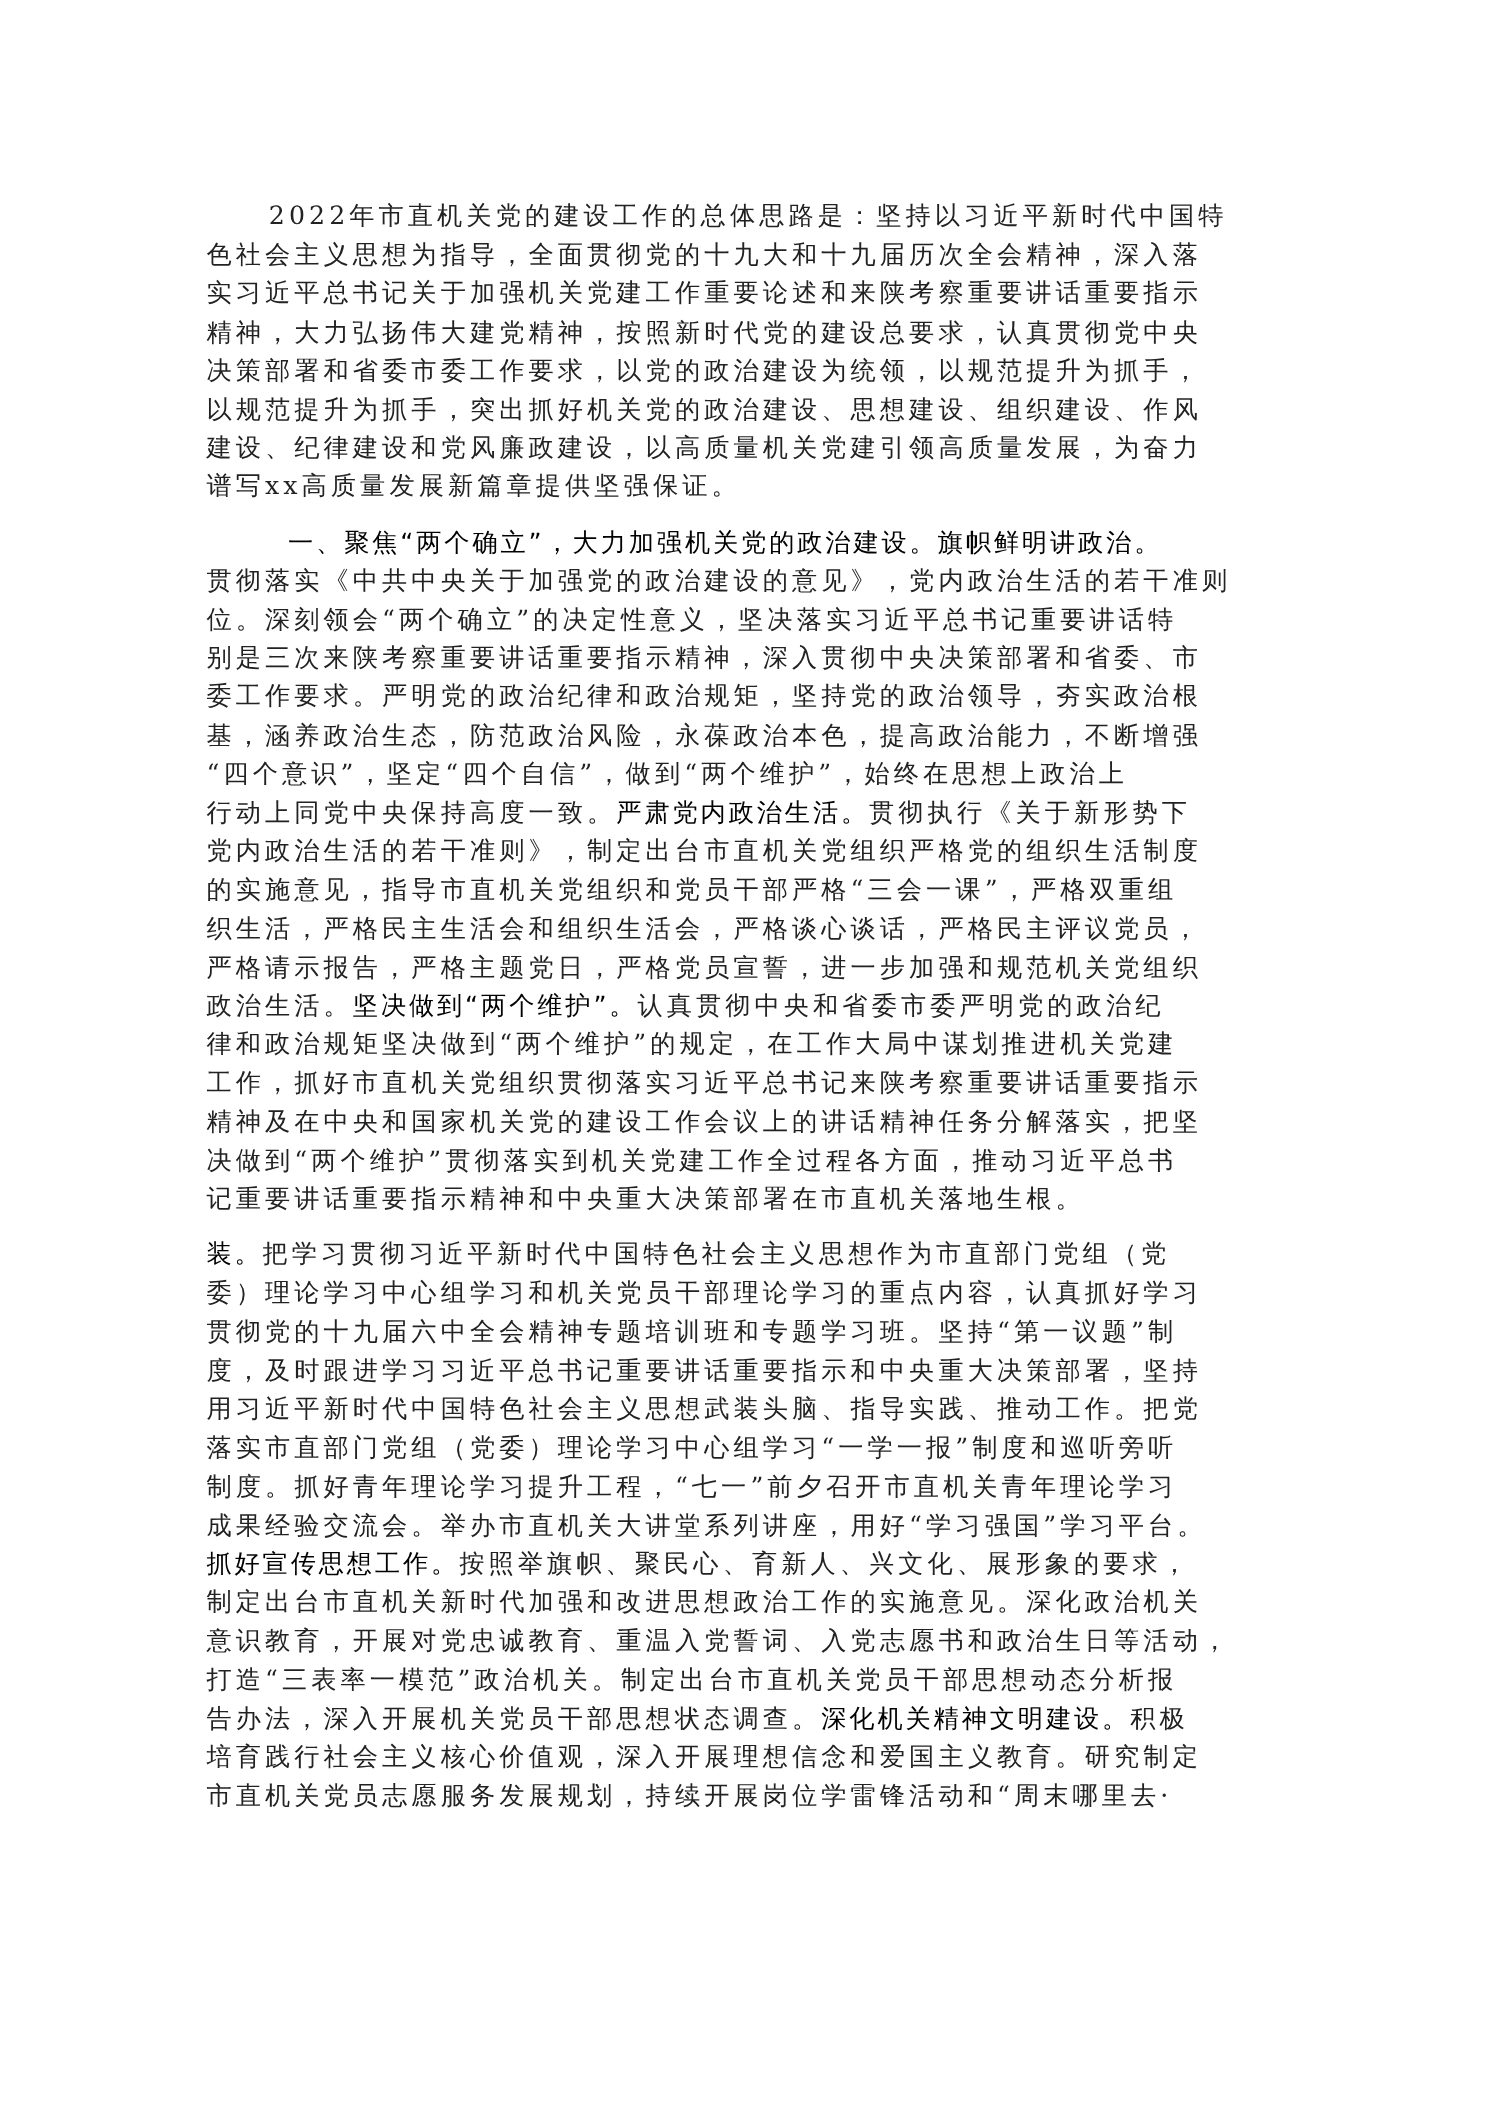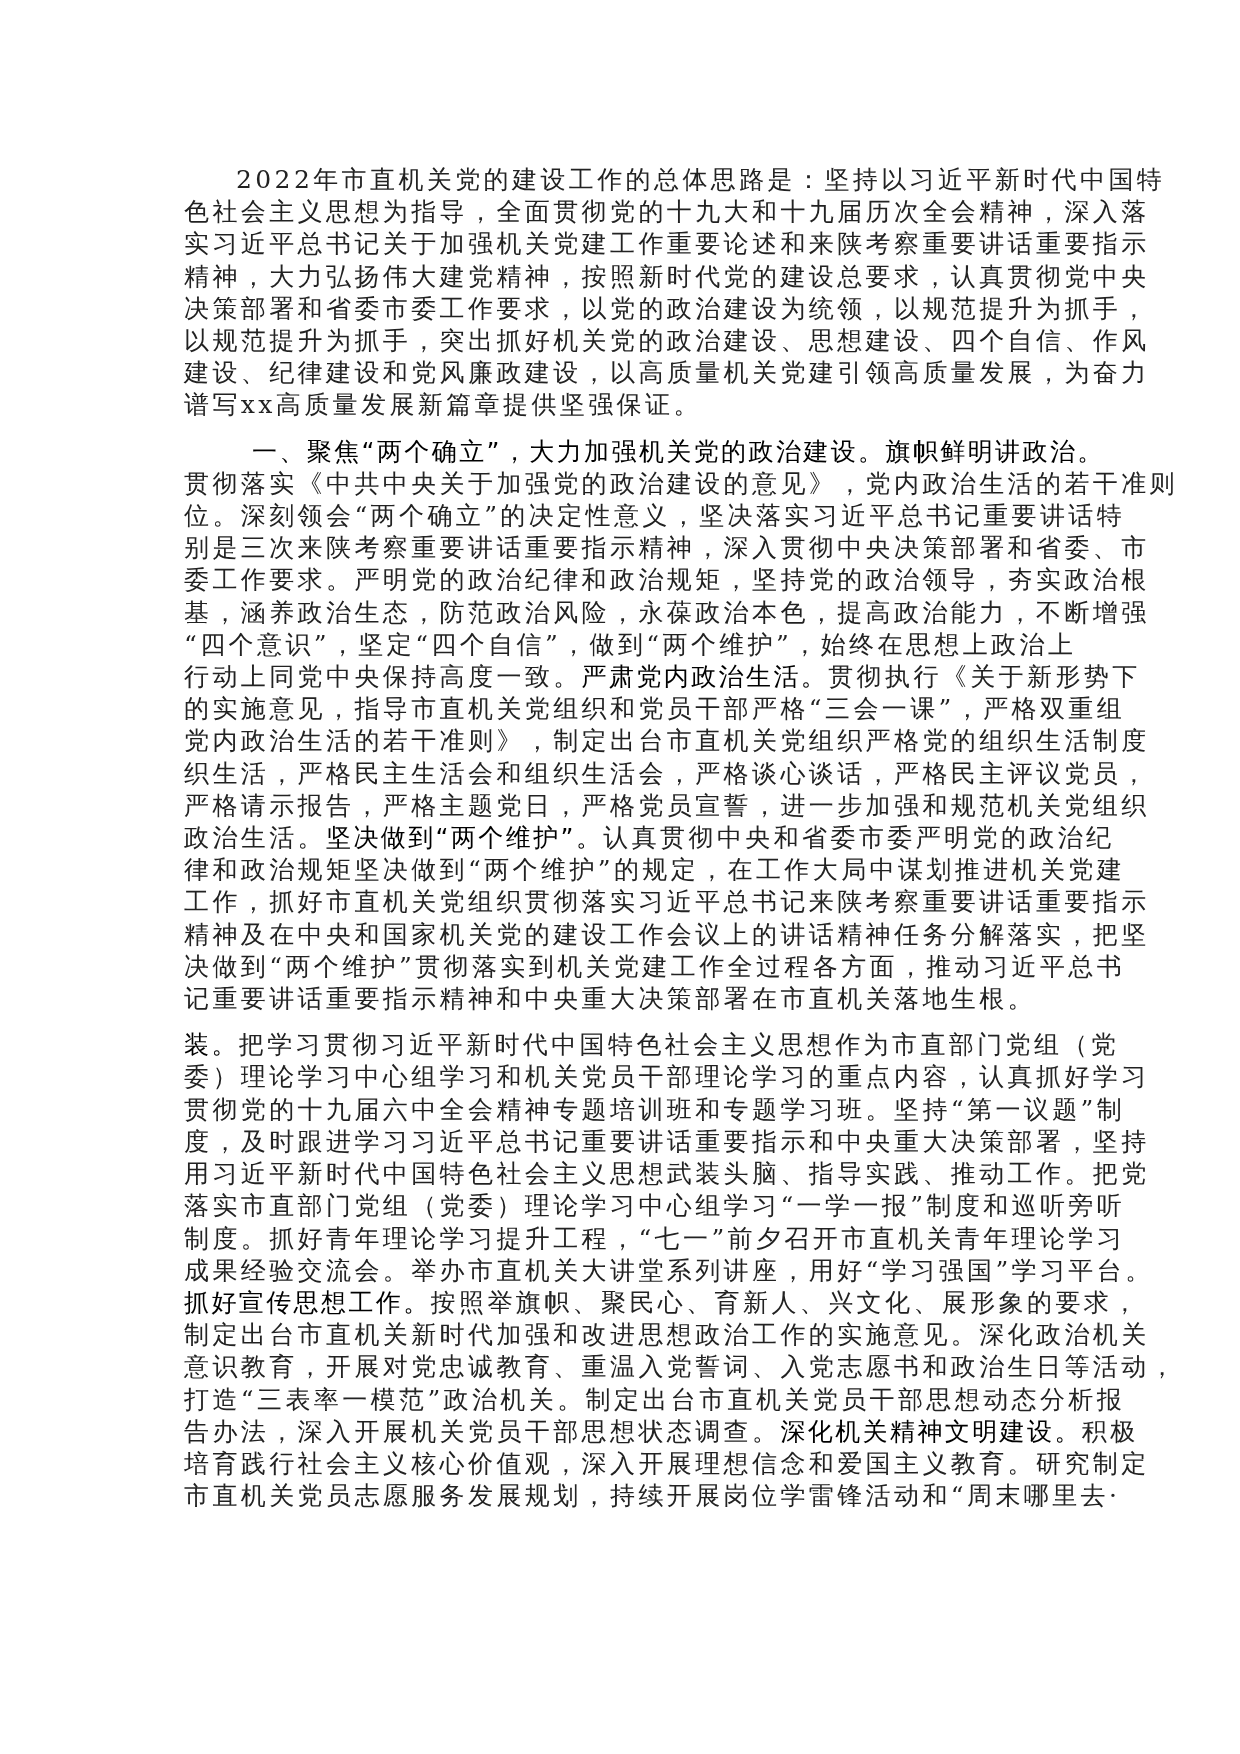--- a/index.html
+++ b/index.html
@@ -1,24 +1,24 @@
 <!DOCTYPE html>
 <html><head>
 <meta charset="utf-8">
 <style>
   html, body { margin: 0; padding: 0; background: #ffffff; }
   body { width: 1240px; height: 1754px; position: relative; overflow: hidden; }
   .page {
     position: absolute;
-    left: 184px;
+    left: 172px;
     top: 164px;
     width: 880px;
     font-family: "DejaVu Serif", "Liberation Serif", serif;
     color: #222222;
-    font-size: 25px;
+    font-size: 21px;
     line-height: 32.2px;
     letter-spacing: 3.4px;
   }
   .para { margin: 0; }
   .line { display: block; white-space: nowrap; }
   .indent { padding-left: 52px; }
   .indent-h { padding-left: 68px; }
   .gap { height: 14px; }
   .b { font-weight: normal; font-family: "DejaVu Sans", "Liberation Sans", sans-serif; color: #000; letter-spacing: 2.4px; }
 </style>
@@ -26,38 +26,38 @@
 <body>
 
 <div class="page">
 
   <div class="para">
     <span class="line indent">2022年市直机关党的建设工作的总体思路是：坚持以习近平新时代中国特</span>
     <span class="line">色社会主义思想为指导，全面贯彻党的十九大和十九届历次全会精神，深入落</span>
     <span class="line">实习近平总书记关于加强机关党建工作重要论述和来陕考察重要讲话重要指示</span>
     <span class="line">精神，大力弘扬伟大建党精神，按照新时代党的建设总要求，认真贯彻党中央</span>
     <span class="line">决策部署和省委市委工作要求，以党的政治建设为统领，以规范提升为抓手，</span>
-    <span class="line">以规范提升为抓手，突出抓好机关党的政治建设、思想建设、四个自信、作风</span>
+    <span class="line">以规范提升为抓手，突出抓好机关党的政治建设、思想建设、组织建设、作风</span>
     <span class="line">建设、纪律建设和党风廉政建设，以高质量机关党建引领高质量发展，为奋力</span>
     <span class="line">谱写xx高质量发展新篇章提供坚强保证。</span>
   </div>
 
   <div class="gap"></div>
 
   <div class="para">
     <span class="line indent-h b">一、聚焦“两个确立”，大力加强机关党的政治建设。旗帜鲜明讲政治。</span>
     <span class="line">贯彻落实《中共中央关于加强党的政治建设的意见》，党内政治生活的若干准则</span>
     <span class="line">位。深刻领会“两个确立”的决定性意义，坚决落实习近平总书记重要讲话特</span>
     <span class="line">别是三次来陕考察重要讲话重要指示精神，深入贯彻中央决策部署和省委、市</span>
     <span class="line">委工作要求。严明党的政治纪律和政治规矩，坚持党的政治领导，夯实政治根</span>
     <span class="line">基，涵养政治生态，防范政治风险，永葆政治本色，提高政治能力，不断增强</span>
     <span class="line">“四个意识”，坚定“四个自信”，做到“两个维护”，始终在思想上政治上</span>
     <span class="line"><span>行动上同党中央保持高度一致。</span><span class="b">严肃党内政治生活。</span><span>贯彻执行《关于新形势下</span></span>
+    <span class="line">党内政治生活的若干准则》，制定出台市直机关党组织严格党的组织生活制度</span>
     <span class="line">的实施意见，指导市直机关党组织和党员干部严格“三会一课”，严格双重组</span>
-    <span class="line">党内政治生活的若干准则》，制定出台市直机关党组织严格党的组织生活制度</span>
     <span class="line">织生活，严格民主生活会和组织生活会，严格谈心谈话，严格民主评议党员，</span>
     <span class="line">严格请示报告，严格主题党日，严格党员宣誓，进一步加强和规范机关党组织</span>
     <span class="line"><span>政治生活。</span><span class="b">坚决做到“两个维护”。</span><span>认真贯彻中央和省委市委严明党的政治纪</span></span>
     <span class="line">律和政治规矩坚决做到“两个维护”的规定，在工作大局中谋划推进机关党建</span>
     <span class="line">工作，抓好市直机关党组织贯彻落实习近平总书记来陕考察重要讲话重要指示</span>
     <span class="line">精神及在中央和国家机关党的建设工作会议上的讲话精神任务分解落实，把坚</span>
     <span class="line">决做到“两个维护”贯彻落实到机关党建工作全过程各方面，推动习近平总书</span>
     <span class="line">记重要讲话重要指示精神和中央重大决策部署在市直机关落地生根。</span>
   </div>
 

